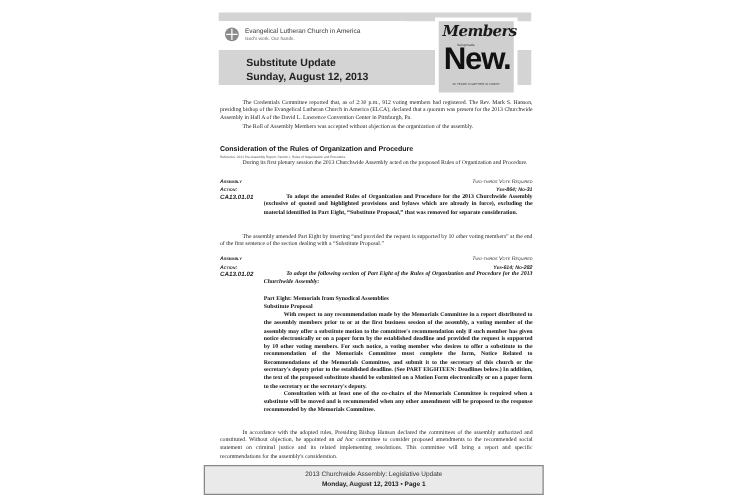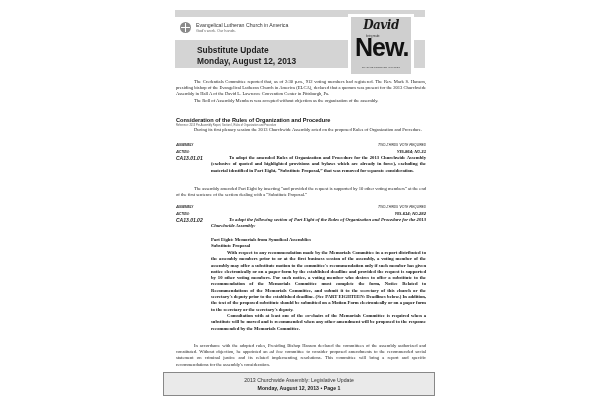--- a/index.html
+++ b/index.html
@@ -51,25 +51,25 @@
 
 <div class="page">
 
   <div class="band-top"></div>
   <div class="logo-box"></div>
   <div class="elca-mark"></div>
   <div class="elca-name">Evangelical Lutheran Church in America</div>
   <div class="elca-tag">God's work. Our hands.</div>
   <div class="band-main"></div>
   <div class="hdr-title">Substitute Update</div>
-  <div class="hdr-date">Monday, August 12, 2013</div>
+  <div class="hdr-date">Sunday, August 12, 2013</div>
 
   <div class="always-outer"></div>
   <div class="always-inner"></div>
-  <div class="always-word">David</div>
+  <div class="always-word">Members</div>
   <div class="always-being">being made</div>
   <div class="always-new">New.</div>
   <div class="always-sub">25 YEARS TOGETHER IN CHRIST</div>
 
   <div class="para" style="top:79px;"><span class="ind"></span><span>The Credentials Committee reported that, as of 2:30 p.m., 912 voting members had registered.  The Rev. Mark S. Hanson, presiding bishop of the Evangelical Lutheran Church in America (ELCA), declared that a quorum was present for the 2013 Churchwide Assembly in Hall A of the David L. Lawrence Convention Center in Pittsburgh, Pa.</span></div>
   <div class="para" style="top:98px;"><span class="ind"></span><span>The Roll of Assembly Members was accepted without objection as the organization of the assembly.</span></div>
 
   <div class="section-h">Consideration of the Rules of Organization and Procedure</div>
   <div class="section-ref">Reference: 2013 Pre-Assembly Report, Section I, Rules of Organization and Procedure</div>
   <div class="para" style="top:127px;"><span class="ind"></span><span>During its first plenary session the 2013 Churchwide Assembly acted on the proposed Rules of Organization and Procedure.</span></div>

